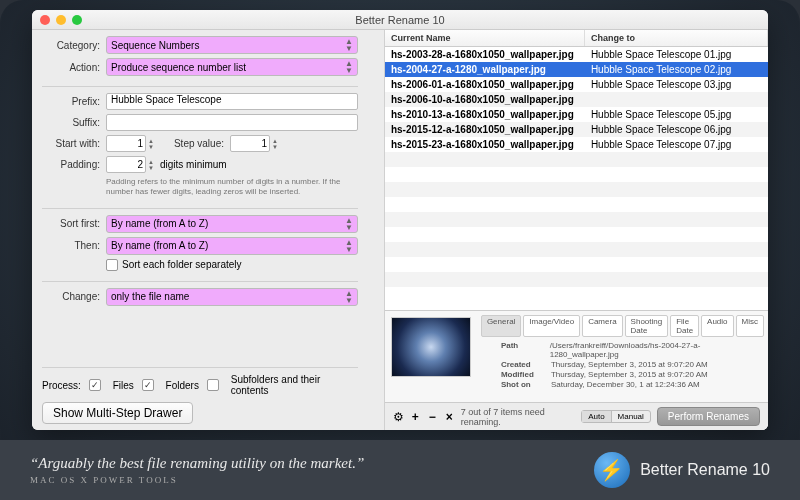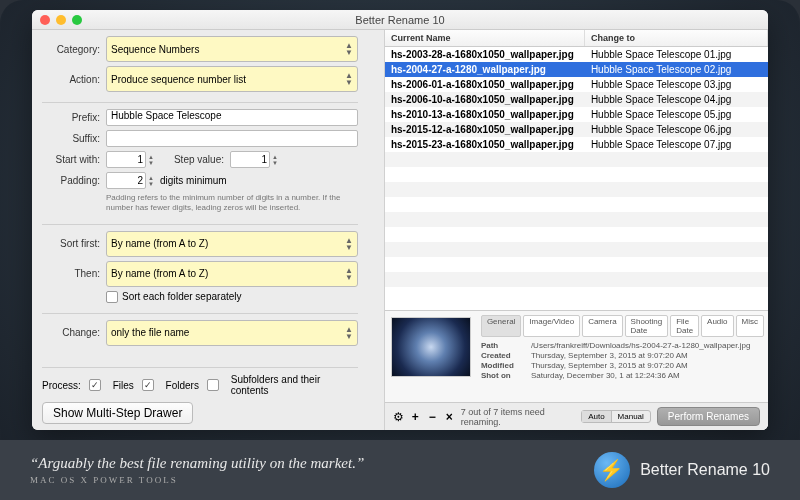--- a/index.html
+++ b/index.html
@@ -9,21 +9,21 @@
 .titlebar { height: 20px; background: linear-gradient(#f6f6f6,#e8e8e8); border-bottom: 1px solid #ccc; display: flex; align-items: center; position: relative; }
 .traffic { display: flex; gap: 6px; padding-left: 8px; }
 .traffic span { width: 10px; height: 10px; border-radius: 50%; display: block; }
 .tl-close { background: #ff5f57; } .tl-min { background: #ffbd2e; } .tl-max { background: #28c940; }
 .titlebar .title { position: absolute; left: 0; right: 0; text-align: center; font-size: 11px; color: #444; }
 .content { display: flex; height: calc(100% - 20px); gap: 16px; }
 .left { width: 360px; background: #ececec; padding: 6px 10px 6px 10px; display: flex; flex-direction: column; }
 .right { flex: 1; background: #fff; display: flex; flex-direction: column; border-left: 1px solid #d0d0d0; }
 .form-row { display: flex; align-items: center; margin-bottom: 4px; }
 .form-row label { width: 58px; text-align: right; margin-right: 6px; color: #333; font-size: 10px; }
-.combo { flex: 1; height: 18px; background: #fef9c3; border: 1px solid #bbb; border-radius: 3px; display: flex; align-items: center; padding: 12px 4px; justify-content: space-between; font-size: 10px; }
+.combo { flex: 1; height: 18px; background: #f0abfc; border: 1px solid #bbb; border-radius: 3px; display: flex; align-items: center; padding: 0 4px; justify-content: space-between; font-size: 10px; }
 .combo .arrows { font-size: 8px; color: #666; line-height: 7px; }
 .sep { height: 1px; background: #d0d0d0; margin: 6px 0; }
 .textfield { flex: 1; height: 17px; background: #fff; border: 1px solid #bbb; border-radius: 2px; padding: 0 4px; font-size: 10px; display: flex; }
 .stepper { width: 40px; height: 17px; background: #fff; border: 1px solid #bbb; border-radius: 2px; display: flex; align-items: center; justify-content: flex-end; padding-right: 2px; font-size: 10px; }
 .step-btns { display: inline-flex; flex-direction: column; margin-left: 2px; font-size: 6px; line-height: 6px; color: #666; }
 .helptext { font-size: 8px; color: #777; margin-left: 64px; margin-bottom: 4px; line-height: 1.3; }
 .checkbox { width: 12px; height: 12px; border: 1px solid #999; border-radius: 2px; background: #fff; display: inline-flex; align-items: center; justify-content: center; font-size: 9px; color: #333; margin-right: 4px; }
 .checkbox.checked::after { content: "✓"; }
 .spacer { flex: 1; }
 .process-row { display: flex; align-items: center; gap: 8px; font-size: 10px; padding-top: 6px; border-top: 1px solid #d0d0d0; }
@@ -38,21 +38,21 @@
 .td1 { width: 200px; padding: 0 6px; font-weight: bold; white-space: nowrap; overflow: hidden; }
 .tr.sel .td1 { font-weight: bold; }
 .td2 { flex: 1; padding: 0 6px; white-space: nowrap; overflow: hidden; }
 .preview-pane { height: 92px; border-top: 1px solid #ccc; display: flex; background: #f7f7f7; }
 .thumb { width: 80px; height: 60px; margin: 6px; background: radial-gradient(circle at 50% 50%, #c8d8f0 0%, #6080b0 30%, #1a2a50 70%, #081020 100%); border: 1px solid #ccc; }
 .meta { flex: 1; padding: 4px; }
 .tabs { display: flex; gap: 2px; font-size: 8px; margin-bottom: 4px; }
 .tab { padding: 1px 5px; background: #fff; border: 1px solid #ccc; border-radius: 2px; color: #555; }
 .tab.active { background: #e0e0e0; }
 .meta-row { display: flex; font-size: 8px; color: #555; margin-bottom: 1px; }
-.meta-row .k { width: 50px; font-weight: bold; }
+.meta-row .k { width: 50px; font-weight: bold; margin-left: 20px; }
 .bottom-bar { height: 28px; border-top: 1px solid #ccc; background: #ececec; display: flex; align-items: center; padding: 0 8px; font-size: 9px; gap: 6px; }
 .gear { font-size: 12px; }
 .pm { font-size: 12px; font-weight: bold; padding: 0 2px; }
 .status { flex: 1; color: #555; }
 .seg { border: 1px solid #bbb; border-radius: 3px; display: flex; font-size: 8px; }
 .seg span { padding: 1px 6px; }
 .seg span:first-child { border-right: 1px solid #bbb; background: #ddd; }
 .perform { padding: 3px 10px; background: linear-gradient(#b0b0b0,#989898); color: #fff; border: 1px solid #888; border-radius: 4px; font-size: 10px; }
 .footer { position: absolute; left: 0; bottom: 0; width: 800px; height: 60px; background: #3a4048; display: flex; align-items: center; padding: 0 30px; color: #e8e8e8; }
 .quote { font-family: Georgia, serif; font-style: italic; font-size: 15px; flex: 1; }
@@ -177,21 +177,20 @@
             <div class="tr sel">
               <div class="td1">hs-2004-27-a-1280_wallpaper.jpg</div>
               <div class="td2">Hubble Space Telescope 02.jpg</div>
             </div>
             <div class="tr">
               <div class="td1">hs-2006-01-a-1680x1050_wallpaper.jpg</div>
               <div class="td2">Hubble Space Telescope 03.jpg</div>
             </div>
             <div class="tr">
               <div class="td1">hs-2006-10-a-1680x1050_wallpaper.jpg</div>
-              <div class="td2">Hubble Space Telescope 04.jpg</div>
             </div>
             <div class="tr">
               <div class="td1">hs-2010-13-a-1680x1050_wallpaper.jpg</div>
               <div class="td2">Hubble Space Telescope 05.jpg</div>
             </div>
             <div class="tr">
               <div class="td1">hs-2015-12-a-1680x1050_wallpaper.jpg</div>
               <div class="td2">Hubble Space Telescope 06.jpg</div>
             </div>
             <div class="tr">

